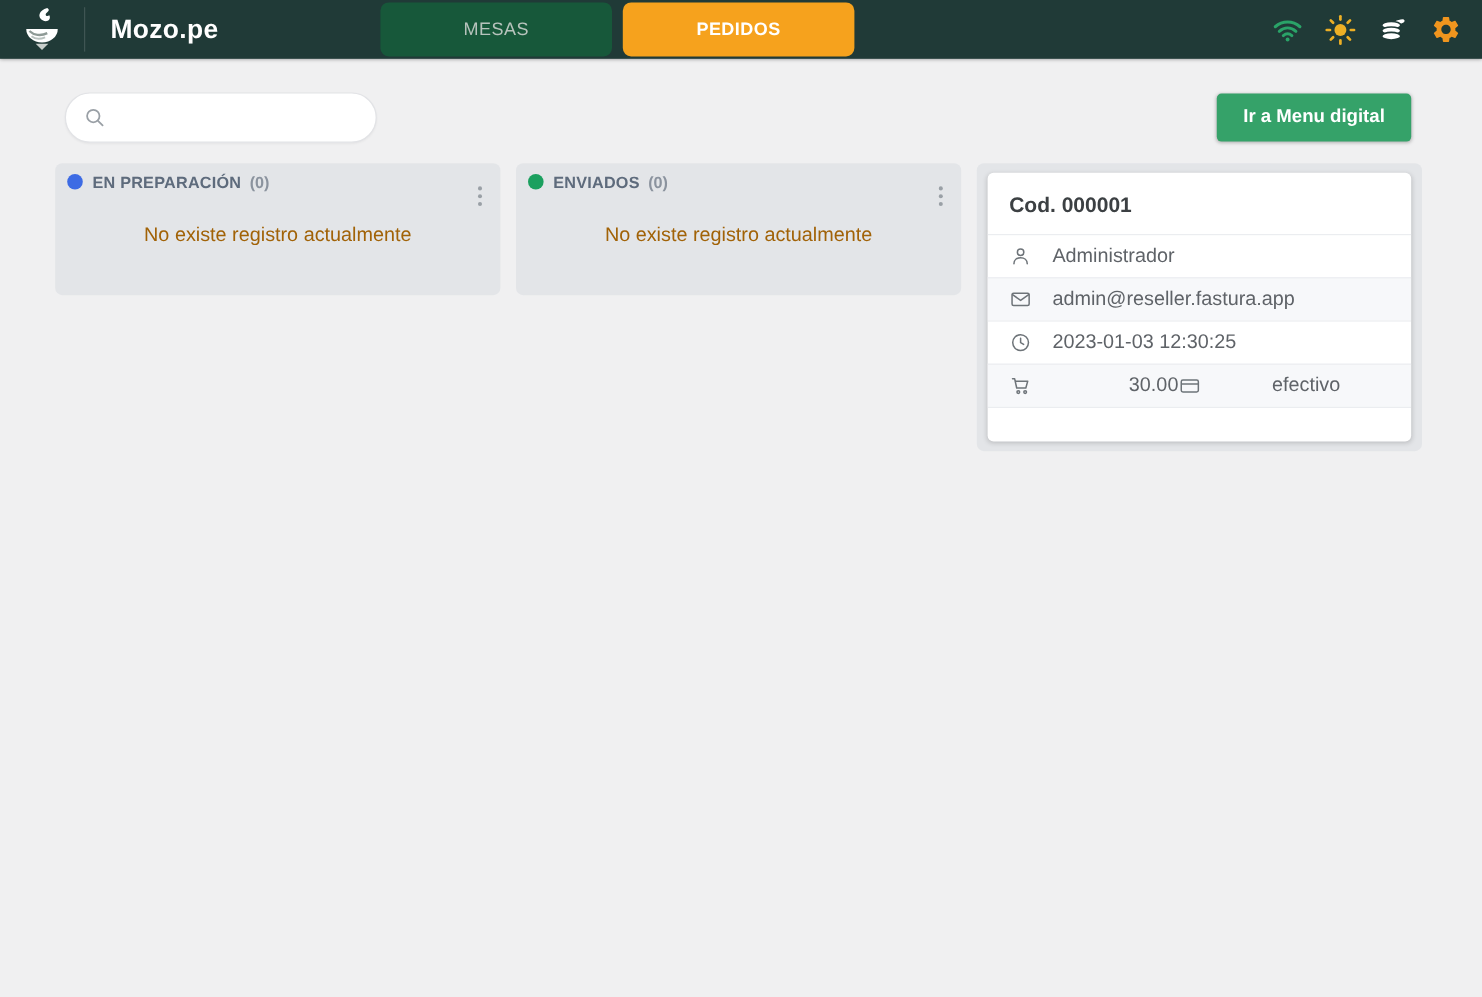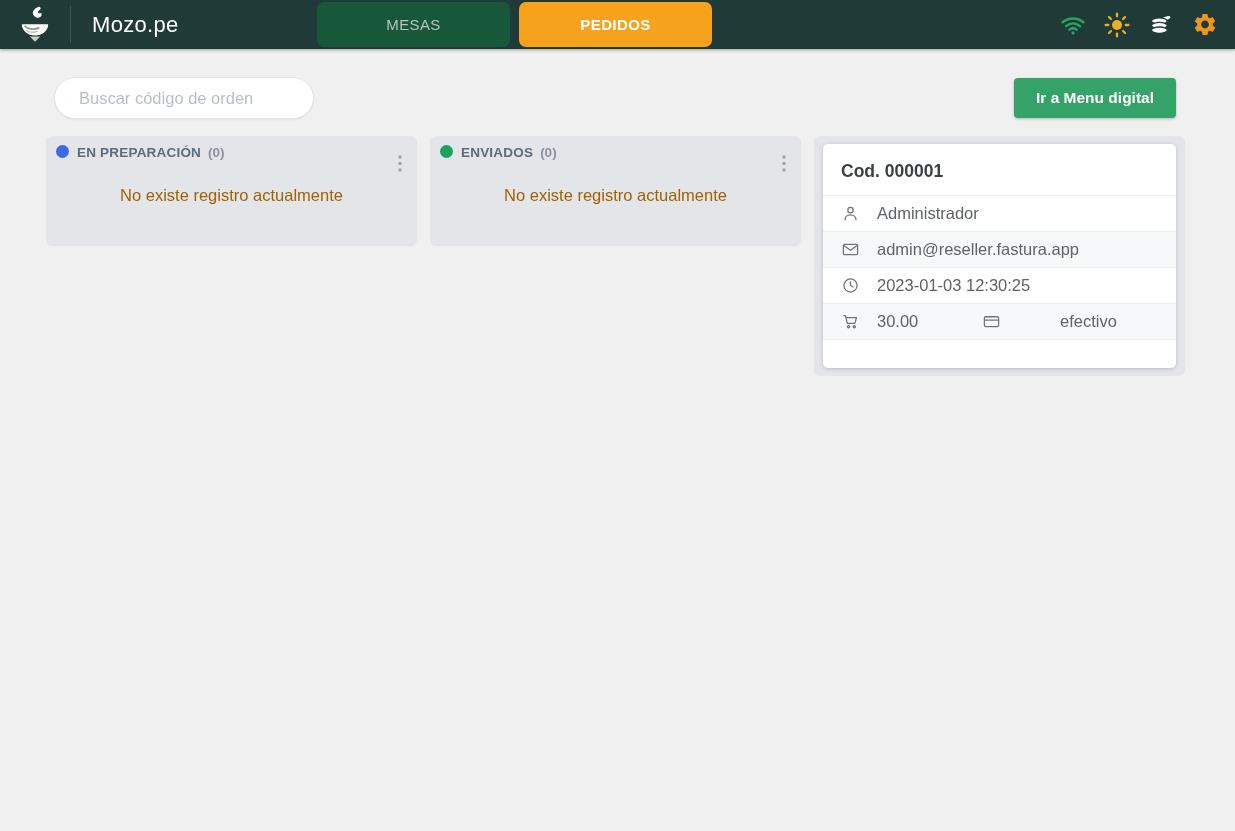--- a/index.html
+++ b/index.html
@@ -4,21 +4,21 @@
 <style>
   * { margin:0; padding:0; box-sizing:border-box; }
   html,body { width:1235px; height:831px; overflow:hidden; }
   body { background:#f0f0f1; font-family:"Liberation Sans", sans-serif; }
 
   
   .navbar { position:relative; height:49px; background:#203a37; box-shadow:0 1px 3px rgba(0,0,0,.35); }
   .logo { position:absolute; left:12px; top:2px; width:46px; height:46px; display:flex; align-items:center; justify-content:center; }
   .nav-divider { position:absolute; left:70px; top:6px; width:1px; height:37px; background:rgba(255,255,255,.14); }
   .app-title { position:absolute; left:92px; top:0; height:49px; display:flex; align-items:center;
-               color:#fff; font-size:22px; font-weight:400; letter-spacing:.3px; }
+               color:#fff; font-size:22px; font-weight:700; letter-spacing:.3px; }
   .tabs { position:absolute; left:317px; top:2px; display:flex; gap:9px; }
   .tab { width:193px; height:45px; border:none; border-radius:7px; background:#17583a; color:#b7c3bc;
          font-family:"Liberation Sans",sans-serif; font-size:15px; letter-spacing:.4px; cursor:pointer; }
   .tab.active { background:#f6a21d; color:#fff; font-weight:600; }
   .nav-icons { position:absolute; right:17px; top:0; height:49px; display:flex; align-items:center; gap:18px; }
   .nav-icons .nicon { width:26px; height:26px; display:flex; align-items:center; justify-content:center; cursor:pointer; }
 
   
   .toolbar { display:flex; align-items:center; justify-content:space-between; padding:28px 59px 0 54px; }
   .search-box { width:260px; height:42px; background:#fff; border:1px solid #e2e3e6; border-radius:21px;
@@ -42,21 +42,21 @@
   .empty-text { text-align:center; color:#a16207; font-size:16.5px; margin-top:8px; }
 
   
   .order-card { margin:8px 9px; background:#fff; border-radius:5px; overflow:hidden;
                 box-shadow:0 1px 4px rgba(0,0,0,.18); }
   .card-code { padding:17px 18px 13px; font-size:17.5px; font-weight:700; color:#3c4043; }
   .card-row { display:flex; align-items:center; height:36px; padding:12px 18px;
               border-top:1px solid #ebedf0; font-size:16.5px; color:#5f6368; }
   .card-row.striped { background:#f7f8fa; }
   .card-row svg { flex-shrink:0; margin-right:17px; }
-  .row-amount { flex:0 0 105px; }
+  .row-amount { flex:0 0 105px;text-align:right; }
   .pay-method { margin-left:42px; }
   .empty-row { height:29px; }
 </style>
 </head>
 <body>
 
 <header class="navbar">
   <div class="logo">
     <svg width="42" height="42" viewBox="0 0 48 48">
       <path d="M29 3c-8 2-10 9-4 12 4 2 8-1 6-5-3 2-5-1-2-3 2-1.5 2-3 0-4z" fill="#fff"></path>
@@ -114,21 +114,20 @@
   </div>
 </header>
 
 <main>
   <div class="toolbar">
     <div class="search-box">
       <svg width="20" height="20" viewBox="0 0 24 24" fill="none" stroke="#9aa0a6" stroke-width="1.8" stroke-linecap="round">
         <circle cx="10.5" cy="10.5" r="6.2"></circle>
           <path d="M15.2 15.2l4.6 4.6"></path>
       </svg>
-      <input type="text" placeholder="Buscar código de orden" style="">
     </div>
     <button class="btn-digital">Ir a Menu digital</button>
   </div>
 
   <div class="board">
 
     <section class="column">
       <div class="col-head">
         <span class="dot dot-blue"></span>
         <span class="col-title">EN PREPARACIÓN</span>

